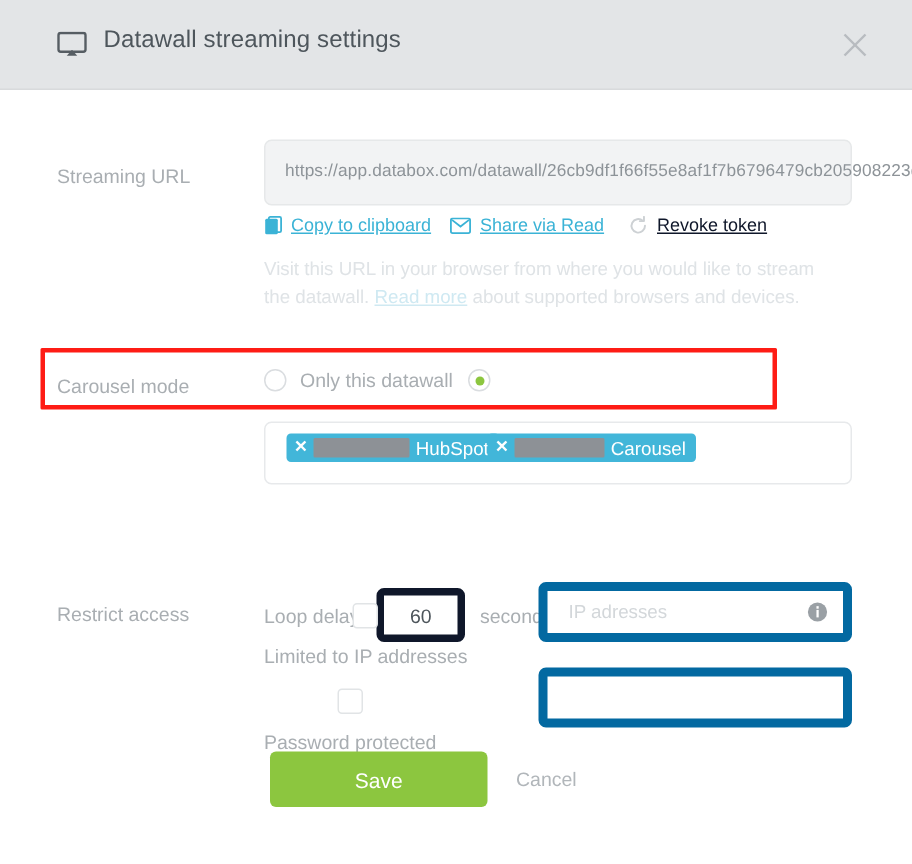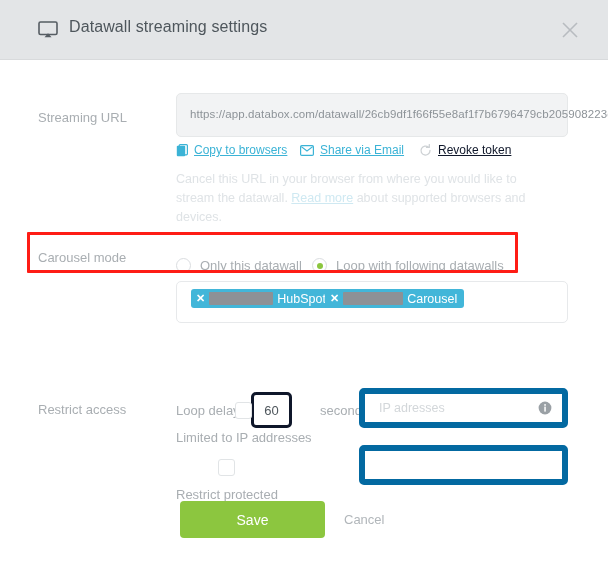--- a/index.html
+++ b/index.html
@@ -135,21 +135,21 @@
     border: 3px solid #fe1c15;
     border-radius: 1px;
     pointer-events: none;
   }
 
   .label-carousel { left: 38px; top: 190px; }
 
   .radio-group { position: absolute; left: 176px; top: 186px; }
   .radio-opt {
     position: absolute;
-    top: 12px;
+    top: 0;
     display: flex;
     align-items: center;
     gap: 9px;
     cursor: pointer;
     white-space: nowrap;
   }
   #radio-only { left: 0; }
   #radio-loop { left: 136px; }
   .radio-dot {
     width: 15px; height: 15px;
@@ -215,22 +215,22 @@
   
   .loop-label {
     position: absolute;
     left: 176px; top: 343px;
     font-size: 13px;
     color: #a9aeb2;
   }
   .delay-input {
     position: absolute;
     left: 251px; top: 332px;
-    width: 41px; height: 36px;
-    border: 3px solid #0f172a;
+    width: 59px; height: 36px;
+    border: 5px solid #0f172a;
     border-radius: 5px;
     background: #fff;
     text-align: center;
     font-family: "Liberation Sans", sans-serif;
     font-size: 13px;
     color: #4e565c;
     padding: 0;
   }
   .seconds-label {
     position: absolute;
@@ -346,53 +346,52 @@
     </div>
 
     <div class="links-row">
       <div class="link-item" id="link-copy">
         <span class="ico">
           <svg width="12" height="13" viewBox="0 0 12 13">
             <rect x="0.8" y="1.8" width="8.4" height="10.4" rx="1" fill="currentColor"></rect>
             <rect x="3.2" y="0.6" width="8.2" height="10.2" rx="1" fill="none" stroke="currentColor" stroke-width="1.2"></rect>
           </svg>
         </span>
-        <span class="lnk-txt">Copy to browsers</span>
+        <span class="lnk-txt">Copy to clipboard</span>
       </div>
       <div class="link-item" id="link-share">
         <span class="ico">
           <svg width="14" height="11" viewBox="0 0 14 11">
             <rect x="0.6" y="0.6" width="12.8" height="9.8" rx="1.2" fill="none" stroke="currentColor" stroke-width="1.2"></rect>
             <path d="M1.3 1.6 L7 6 L12.7 1.6" fill="none" stroke="currentColor" stroke-width="1.2"></path>
           </svg>
         </span>
-        <span class="lnk-txt">Share via Email</span>
+        <span class="lnk-txt">Share via Read</span>
       </div>
       <div class="link-item disabled" id="link-revoke">
         <span class="ico">
           <svg width="13" height="13" viewBox="0 0 13 13">
             <path d="M11 6.5 a4.5 4.5 0 1 1 -1.5 -3.3" fill="none" stroke="currentColor" stroke-width="1.3" stroke-linecap="round"></path>
             <path d="M10.3 0.6 L10.3 3.4 L7.5 3.4" fill="none" stroke="currentColor" stroke-width="1.3" stroke-linecap="round" stroke-linejoin="round"></path>
           </svg>
         </span>
         <span class="lnk-txt">Revoke token</span>
       </div>
     </div>
 
-    <div class="helper"><span>Cancel this URL in your browser from where you would like to stream the datawall. </span><a>Read more</a><span> about supported browsers and devices.</span></div>
+    <div class="helper"><span>Visit this URL in your browser from where you would like to stream the datawall. </span><a>Read more</a><span> about supported browsers and devices.</span></div>
 
     <div class="row-label label-carousel">Carousel mode</div>
     <div class="radio-group">
       <div class="radio-opt" id="radio-only">
         <span class="radio-dot"></span>
         <span class="radio-txt">Only this datawall</span>
       </div>
       <div class="radio-opt" id="radio-loop">
         <span class="radio-dot checked"></span>
-        <span class="radio-txt">Loop with following datawalls</span>
       </div>
     </div>
     <div class="highlight-box"></div>
 
     <div class="chips-box">
       <div class="chip" id="chip-0">
         <span class="chip-x">✕</span>
         <span class="chip-redact"></span>
         <span class="chip-name">HubSpot</span>
       </div>
@@ -419,21 +418,21 @@
         <svg width="14" height="14" viewBox="0 0 14 14">
           <circle cx="7" cy="7" r="6.4" fill="currentColor"></circle>
           <rect x="6.3" y="5.6" width="1.5" height="5" fill="#ffffff"></rect>
           <rect x="6.3" y="3.1" width="1.5" height="1.7" fill="#ffffff"></rect>
         </svg>
       </span>
     </div>
 
     <div class="check-opt" id="check-pw">
       <span class="check-box-sq"></span>
-      <span class="check-txt">Restrict protected</span>
+      <span class="check-txt">Password protected</span>
     </div>
     <div class="text-field" id="pw-field">
       <input class="tf-input" placeholder="" style="">
     </div>
 
     <button class="btn-save">Save</button>
     <button class="btn-cancel">Cancel</button>
 
   </div>
 </div>

